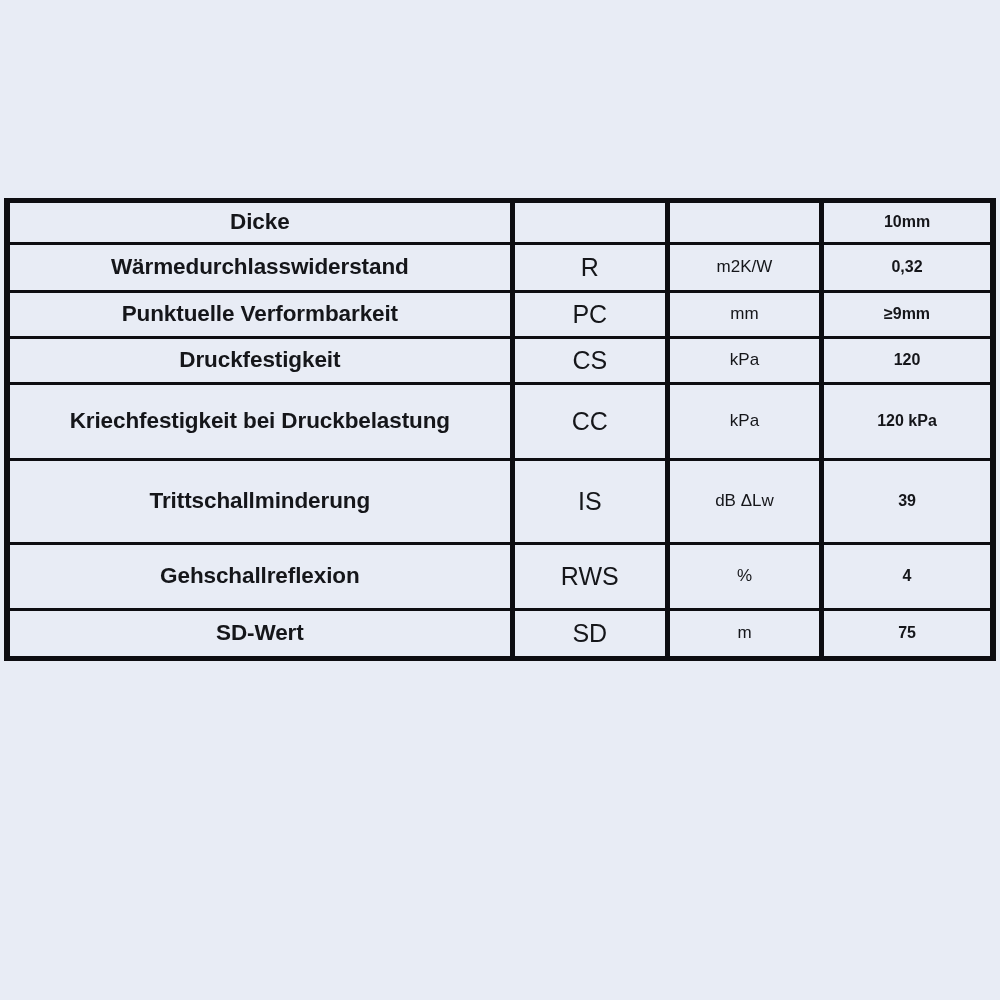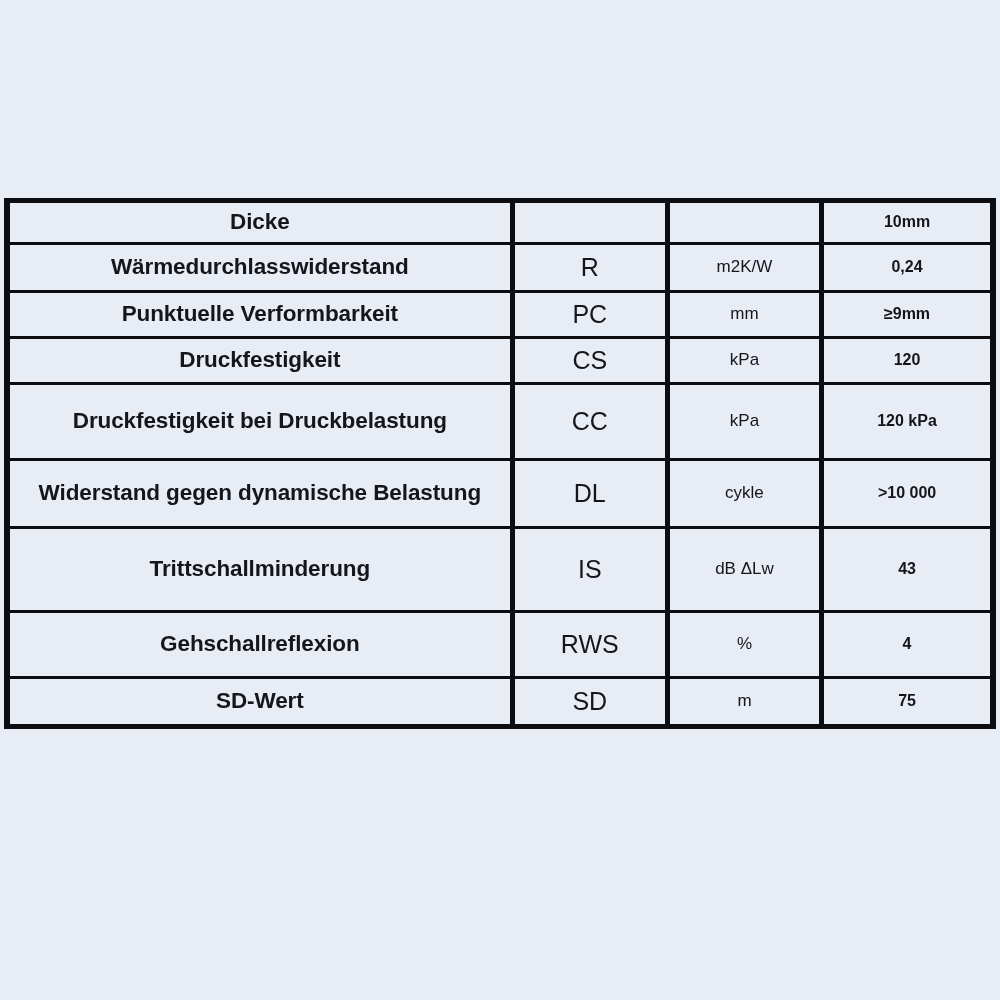--- a/index.html
+++ b/index.html
@@ -114,57 +114,51 @@
           <td class="cell-prop">Dicke</td>
           <td class="cell-sym cell-empty"></td>
           <td class="cell-unit cell-empty"></td>
           <td class="cell-val">10mm</td>
         </tr>
 
         <tr class="r-h48">
           <td class="cell-prop">Wärmedurchlasswiderstand</td>
           <td class="cell-sym">R</td>
           <td class="cell-unit">m2K/W</td>
-          <td class="cell-val">0,24</td>
+          <td class="cell-val">0,32</td>
         </tr>
 
         <tr class="r-h46">
           <td class="cell-prop">Punktuelle Verformbarkeit</td>
           <td class="cell-sym">PC</td>
           <td class="cell-unit">mm</td>
           <td class="cell-val">≥9mm</td>
         </tr>
 
         <tr class="r-h46">
           <td class="cell-prop">Druckfestigkeit</td>
           <td class="cell-sym">CS</td>
           <td class="cell-unit">kPa</td>
           <td class="cell-val">120</td>
         </tr>
 
         <tr class="r-h76">
-          <td class="cell-prop">Druckfestigkeit bei Druckbelastung</td>
+          <td class="cell-prop">Kriechfestigkeit bei Druckbelastung</td>
           <td class="cell-sym">CC</td>
           <td class="cell-unit">kPa</td>
           <td class="cell-val">120 kPa</td>
         </tr>
 
-        <tr class="r-h68">
-          <td class="cell-prop">Widerstand gegen dynamische Belastung</td>
-          <td class="cell-sym">DL</td>
-          <td class="cell-unit">cykle</td>
-          <td class="cell-val">&gt;10 000</td>
-        </tr>
 
 
         <tr class="r-h84">
           <td class="cell-prop">Trittschallminderung</td>
           <td class="cell-sym">IS</td>
           <td class="cell-unit">dB ΔLw</td>
-          <td class="cell-val">43</td>
+          <td class="cell-val">39</td>
         </tr>
 
         <tr class="r-h66">
           <td class="cell-prop">Gehschallreflexion</td>
           <td class="cell-sym">RWS</td>
           <td class="cell-unit">%</td>
           <td class="cell-val">4</td>
         </tr>
 
         <tr class="r-h48b">

